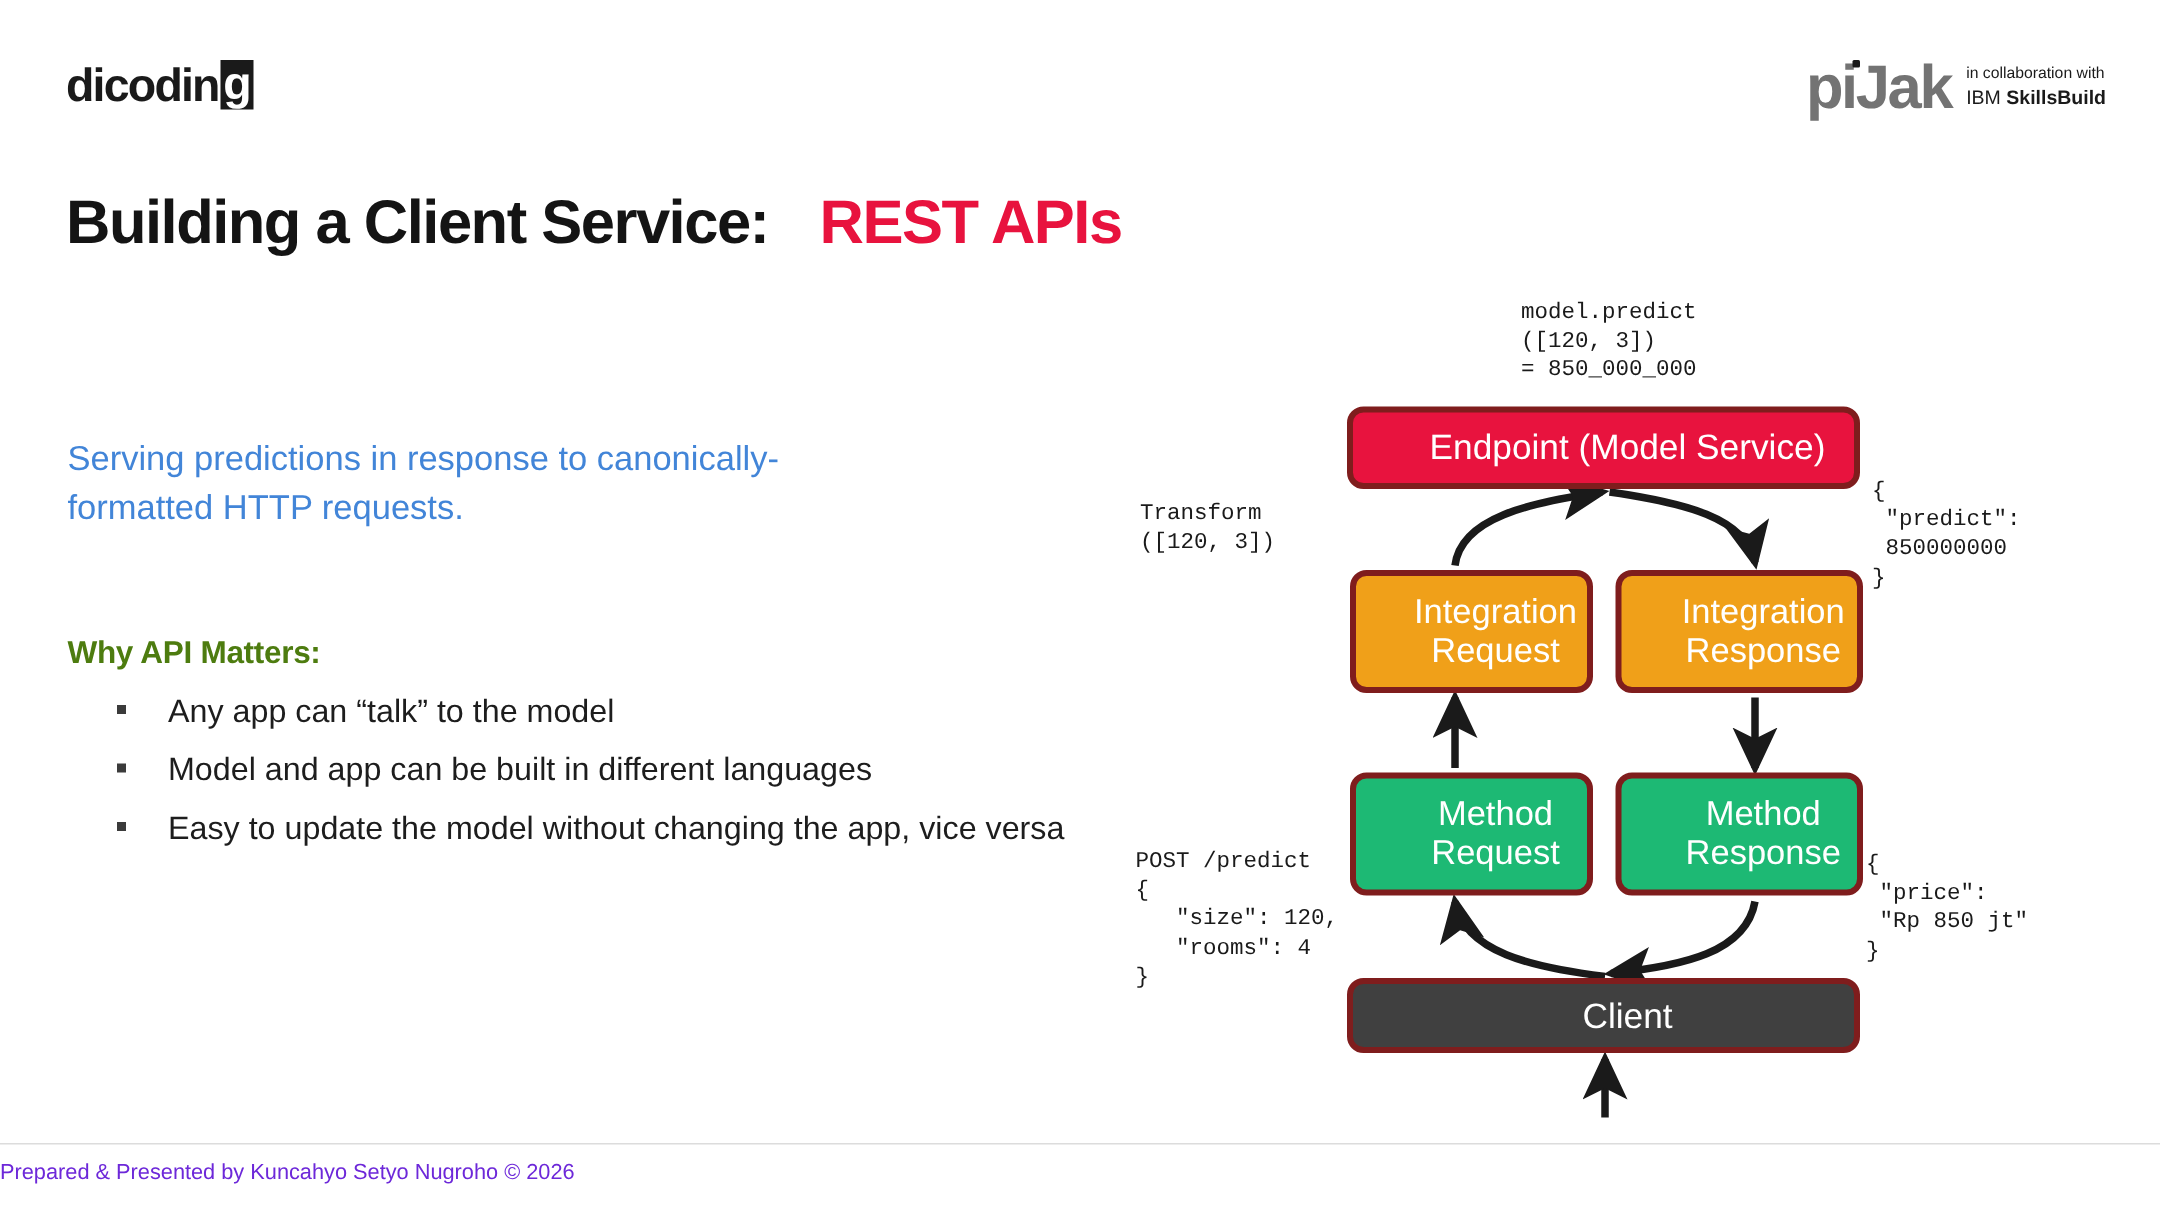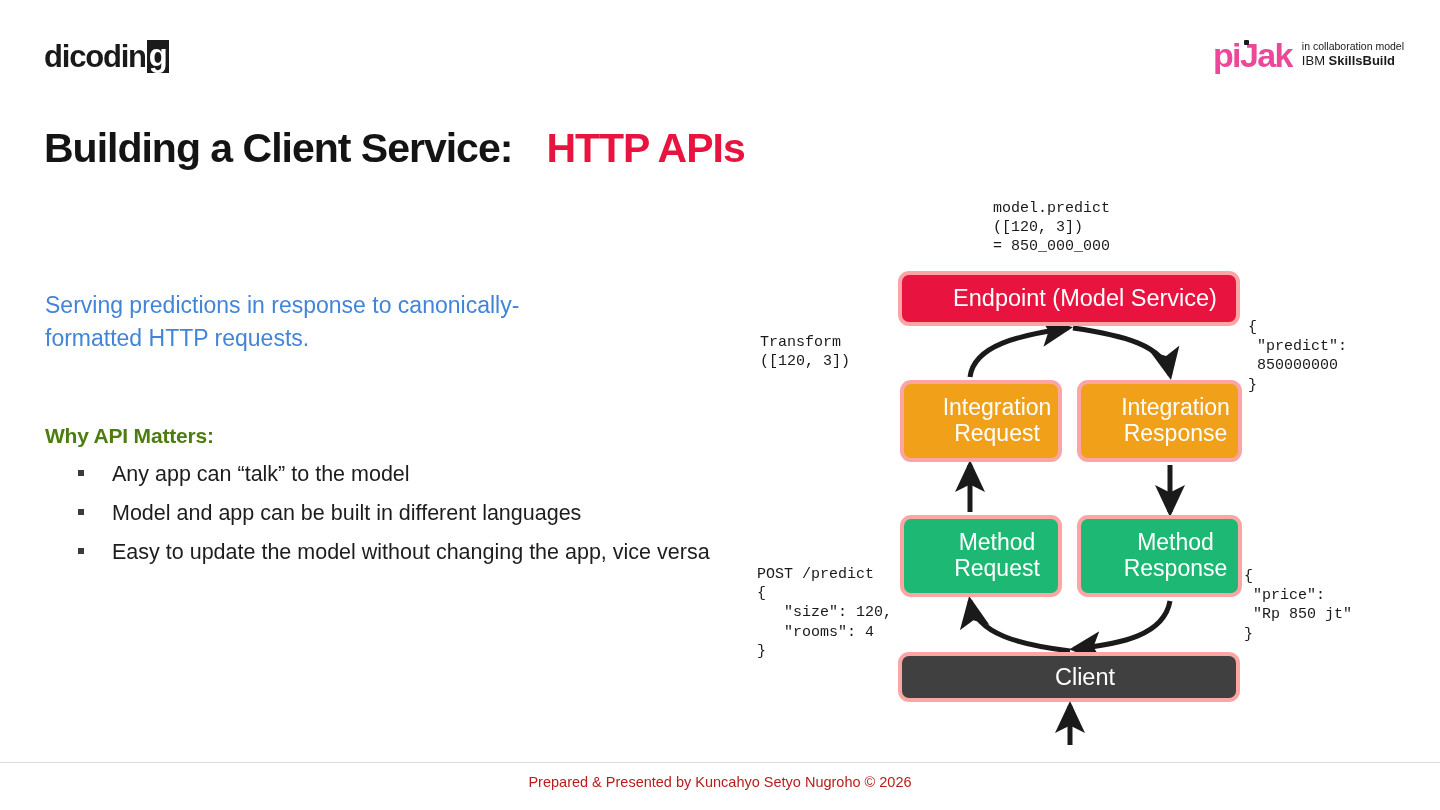--- a/index.html
+++ b/index.html
@@ -24,22 +24,22 @@
     background: #1a1a1a; color: #ffffff;
     padding: 1px 2px 3px 2px; margin-left: 1px;
     line-height: .95;
   }
 
   .logo-pijak {
     position: absolute; right: 36px; top: 38px;
     display: flex; align-items: center; gap: 10px;
   }
   .pijak-word {
-    font-size: 34px; font-weight: 800; letter-spacing: -1.6px;
-    color: #ec4899; line-height: 1; position: relative;
+    font-size: 41px; font-weight: 800; letter-spacing: -1.6px;
+    color: #737373; line-height: 1; position: relative;
     font-family: "Liberation Sans", sans-serif;
   }
   .pijak-dot {
     position: absolute; width: 5px; height: 5px; background: #1a1a1a;
     left: 31px; top: 2px; border-radius: 1px;
   }
   .pijak-right { line-height: 1.28; }
   .pijak-collab {
     font-size: 10.5px; color: #1a1a1a; font-weight: 400; white-space: nowrap;
   }
@@ -78,47 +78,47 @@
     margin: 13px 28px 0 0;
   }
   .bullet .txt { flex: 1 1 auto; }
 
   
   .footer-rule {
     position: absolute; left: 0; top: 762px; width: 1440px; height: 1px;
     background: #dcdcdc;
   }
   .footer-text {
-    position: absolute; left: 0; top: 774px; width: 1440px; text-align: center;
-    font-size: 14.5px; color: #b91c1c;
+    position: absolute; left: 0; top: 774px; width: 1440px; text-align: left;
+    font-size: 14.5px; color: #6d28d9;
   }
 
   
   .diagram { position: absolute; left: 730px; top: 185px; width: 710px; height: 575px; }
   .node {
-    position: absolute; border: 4px solid #fca5a5; border-radius: 11px;
+    position: absolute; border: 4px solid #7f1d1d; border-radius: 11px;
     display: flex; align-items: center; justify-content: center;
     color: #ffffff; text-align: center; line-height: 1.12;
     font-size: 23.5px; font-weight: 400; z-index: 3; padding-left: 32px;
   }
   .node.small { font-size: 23px; }
   .n-endpoint { left: 168px; top: 86px; width: 342px; height: 55px; background: #E8133E; }
   .n-int-req  { left: 170px; top: 195px; width: 162px; height: 82px; background: #F0A019; }
   .n-int-res  { left: 347px; top: 195px; width: 165px; height: 82px; background: #F0A019; }
   .n-met-req  { left: 170px; top: 330px; width: 162px; height: 82px; background: #1DB974; }
   .n-met-res  { left: 347px; top: 330px; width: 165px; height: 82px; background: #1DB974; }
   .n-client   { left: 168px; top: 467px; width: 342px; height: 50px; background: #404040; }
 
   .mono {
     position: absolute;
     font-family: "Liberation Mono", "DejaVu Sans Mono", monospace;
     font-size: 15px; color: #1a1a1a; line-height: 1.28; white-space: pre;
     z-index: 4;
   }
-  .m-predict { left: 263px; top: 14px; }
+  .m-predict { left: 284px; top: 14px; }
   .m-transform { left: 30px; top: 148px; }
   .m-post { left: 27px; top: 380px; }
   .m-resjson { left: 518px; top: 133px; }
   .m-pricejson { left: 514px; top: 382px; }
 
   svg.arrows { position: absolute; left: 0; top: 0; width: 710px; height: 575px; z-index: 2; }
 </style>
 </head>
 <body>
 
@@ -128,27 +128,27 @@
     <span>dicodin</span>
       <span class="g-box">g</span>
   </div>
 
   <div class="logo-pijak">
     <div class="pijak-word">
       <span>piJak</span>
       <span class="pijak-dot"></span>
     </div>
     <div class="pijak-right">
-      <div class="pijak-collab">in collaboration model</div>
+      <div class="pijak-collab">in collaboration with</div>
       <div class="pijak-ibm"><span>IBM </span><b>SkillsBuild</b></div>
     </div>
   </div>
 
   <h1 class="title">
-    <span class="black">Building a Client Service:</span><span class="red">HTTP APIs</span>
+    <span class="black">Building a Client Service:</span><span class="red">REST APIs</span>
   </h1>
 
   <p class="subtitle">Serving predictions in response to canonically-formatted HTTP requests.</p>
 
   <div class="why-head">Why API Matters:</div>
   <div class="bullets">
     <div class="bullet">
       <span class="sq"></span>
       <span class="txt">Any app can “talk” to the model</span>
     </div>

